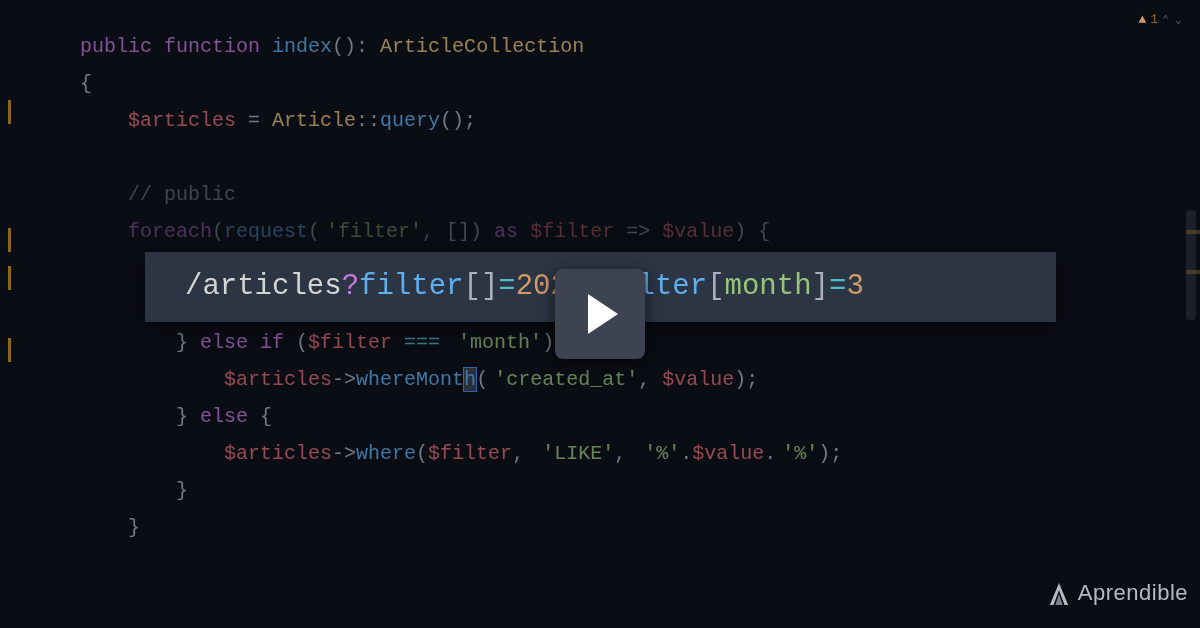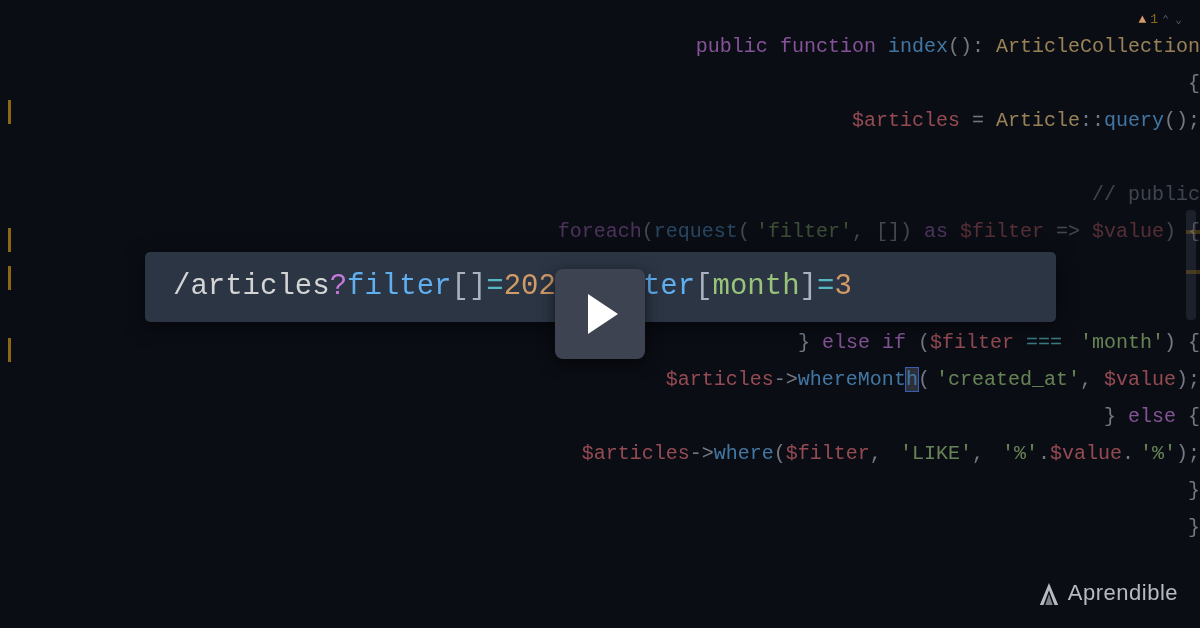--- a/index.html
+++ b/index.html
@@ -10,21 +10,20 @@
       font-family: 'Consolas', 'Monaco', 'Courier New', monospace;
       font-size: 20px;
       color: #6b7280;
       overflow: hidden;
       position: relative;
       line-height: 1.85;
     }
     .editor {
       padding: 28px 0 0 80px;
       position: relative;
-      text-align: right;
     }
     .gutter {
       position: absolute;
       left: 0;
       top: 28px;
       width: 24px;
       height: 580px;
     }
     .gutter-mark {
       position: absolute;
@@ -50,24 +49,24 @@
       outline: 1px solid #528bff;
     }
     
     .overlay-banner {
       position: absolute;
       top: 252px;
       left: 145px;
       width: 911px;
       height: 70px;
       background: #2b3544;
-      border-radius: 5px;
-      display: flex;
-      align-items: center;
-      padding: 0 28px;
+      border-radius: 0;
+      display: flex;
+      align-items: center;
+      padding: 0 40px;
       font-size: 29px;
       font-family: 'Consolas', 'Monaco', 'Courier New', monospace;
       box-shadow: 0 4px 20px rgba(0,0,0,0.5);
     }
     .ov-path { color: #d4d4d4; }
     .ov-q { color: #c678dd; }
     .ov-key { color: #61afef; }
     .ov-bracket { color: #abb2bf; }
     .ov-param { color: #98c379; }
     .ov-eq { color: #56b6c2; }
@@ -93,21 +92,21 @@
       height: 0;
       border-left: 30px solid #ffffff;
       border-top: 20px solid transparent;
       border-bottom: 20px solid transparent;
       margin-left: 6px;
     }
     
     .watermark {
       position: absolute;
       bottom: 14px;
-      right: 22px;
+      right: 12px;
       display: flex;
       align-items: center;
       gap: 8px;
       opacity: 0.9;
     }
     .watermark-logo {
       width: 22px;
       height: 26px;
     }
     .watermark-text {

